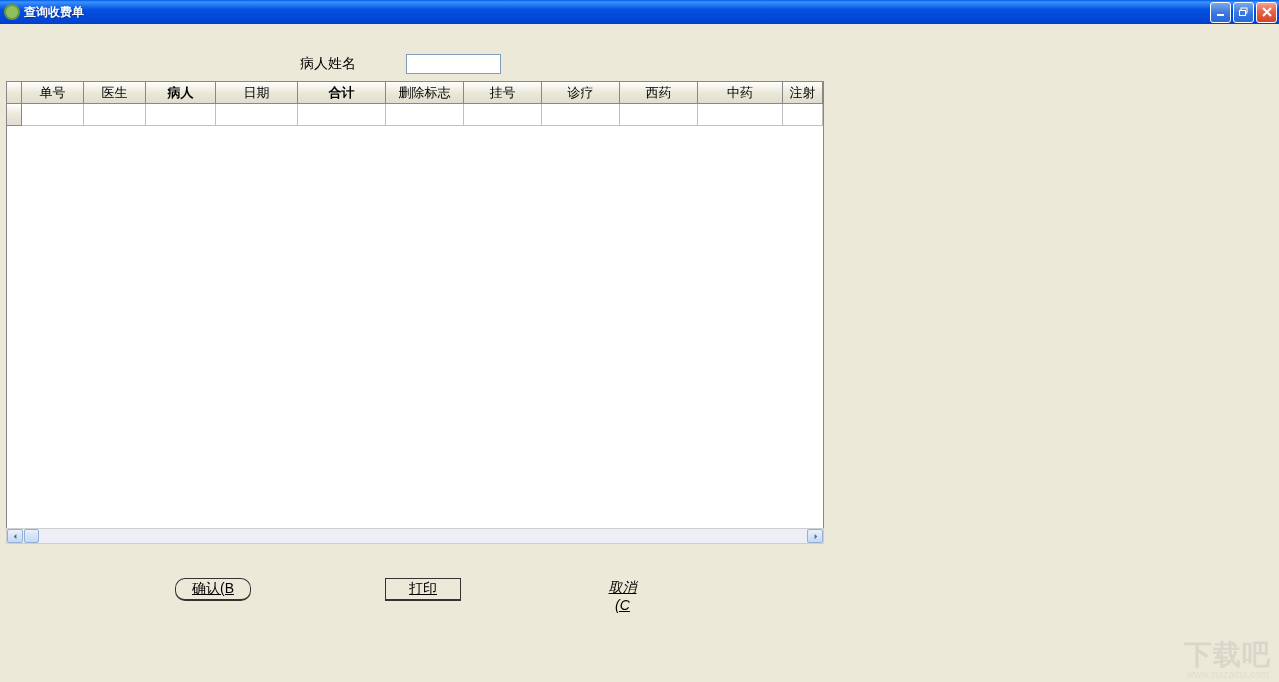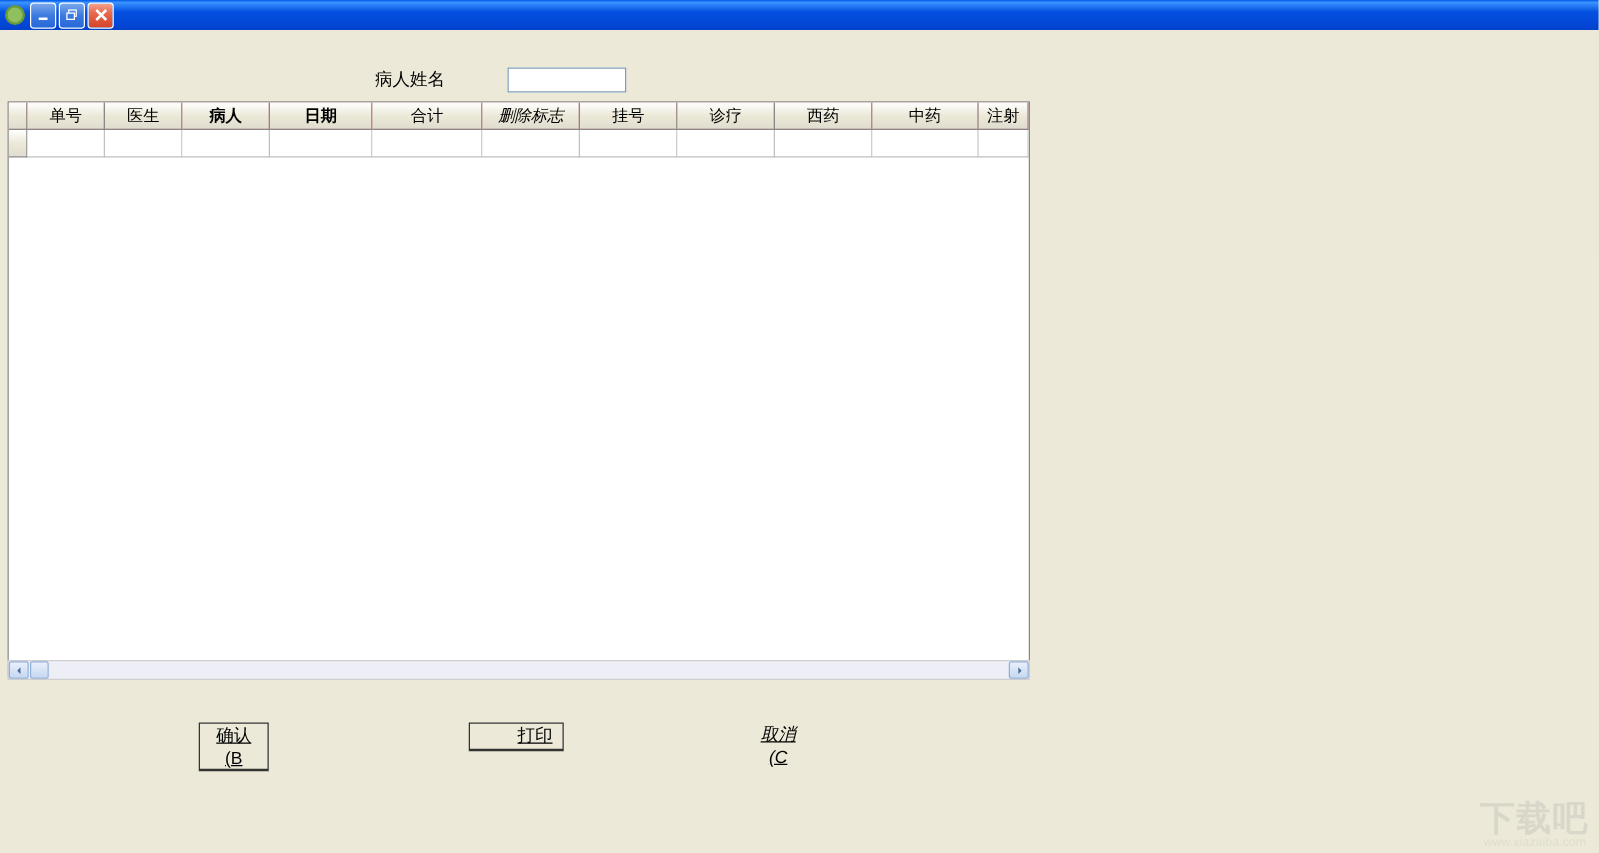--- a/index.html
+++ b/index.html
@@ -126,23 +126,23 @@
     }
     .grid-data-cell.row-header {
       background: linear-gradient(to bottom, #fff 0%, #ece9d8 50%, #e0ddd0 100%);
       border-right: 1px solid #888;
       border-bottom: 1px solid #888;
     }
     .col-0 { width: 15px; flex-shrink: 0; }
     .col-1 { width: 62px; flex-shrink: 0; }
     .col-2 { width: 62px; flex-shrink: 0; }
     .col-3 { width: 70px; flex-shrink: 0; font-weight: bold; }
-    .col-4 { width: 82px; flex-shrink: 0; font-weight: bold; }
-    .col-5 { width: 88px; flex-shrink: 0; }
-    .col-6 { width: 78px; flex-shrink: 0; font-style: italic; }
+    .col-4 { width: 82px; flex-shrink: 0; }
+    .col-5 { width: 88px; flex-shrink: 0; font-weight: bold; }
+    .col-6 { width: 78px; flex-shrink: 0; }
     .col-7 { width: 78px; flex-shrink: 0; font-family: Liberation Serif, serif; }
     .col-8 { width: 78px; flex-shrink: 0; }
     .col-9 { width: 78px; flex-shrink: 0; }
     .col-10 { width: 85px; flex-shrink: 0; }
     .col-11 { width: 40px; flex-shrink: 0; }
     
     .h-scrollbar {
       position: absolute;
       bottom: 0;
       left: 6px;
@@ -190,22 +190,22 @@
       border-bottom: 2px solid #333;
       background: #ece9d8;
       padding: 1px 8px;
       font-size: 14px;
       cursor: pointer;
       font-family: inherit;
       text-decoration: underline;
       min-width: 55px;
       text-align: center;
     }
-    .action-btn.confirm { position: absolute; left: 159px; width: 56px; }
-    .action-btn.print { position: absolute; left: 375px; width: 76px; text-align: right; }
+    .action-btn.confirm { position: absolute; left: 175px; width: 76px; border-radius: 10px; }
+    .action-btn.print { position: absolute; left: 385px; width: 76px; }
     .action-btn.cancel { position: absolute; left: 595px; width: 55px; border: none; border-bottom: none; background: transparent; font-style: italic; }
     
     .watermark {
       position: absolute;
       bottom: 8px;
       right: 8px;
       opacity: 0.18;
       color: #888;
       font-size: 28px;
       font-weight: bold;
@@ -226,20 +226,21 @@
   </style>
 </head>
 <body>
 
 <div class="titlebar">
   <span class="title-icon">
     <svg viewBox="0 0 16 16">
         <circle cx="8" cy="8" r="6" fill="#8fbf5f"></circle>
       </svg>
   </span>
+  <span class="title-text">查询收费单</span>
   <div class="win-controls">
     <div class="win-btn minimize">
       <svg viewBox="0 0 12 12">
           <rect x="2" y="8" width="7" height="2" fill="white"></rect>
         </svg>
     </div>
     <div class="win-btn maximize">
       <svg viewBox="0 0 12 12">
         <rect x="3" y="2" width="6" height="5" fill="none" stroke="white" stroke-width="1"></rect>
         <rect x="1.5" y="4.5" width="6" height="5" fill="#3c7ae0" stroke="white" stroke-width="1"></rect>

